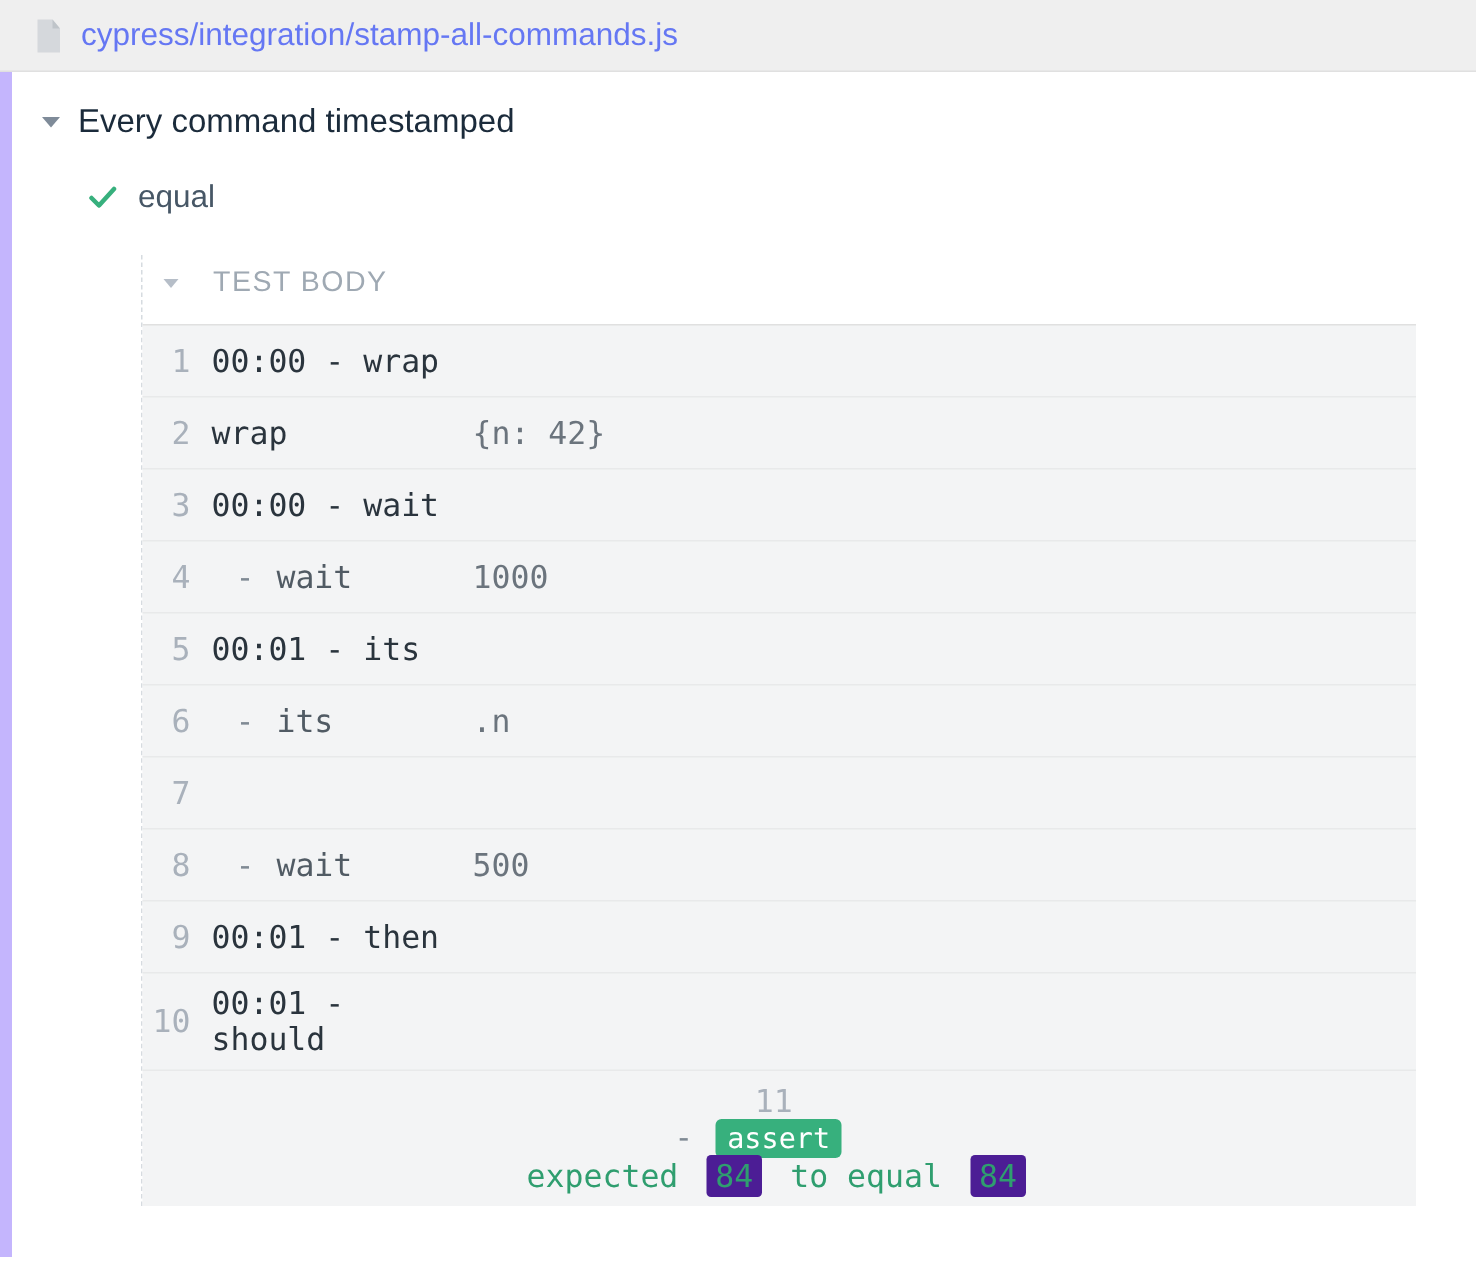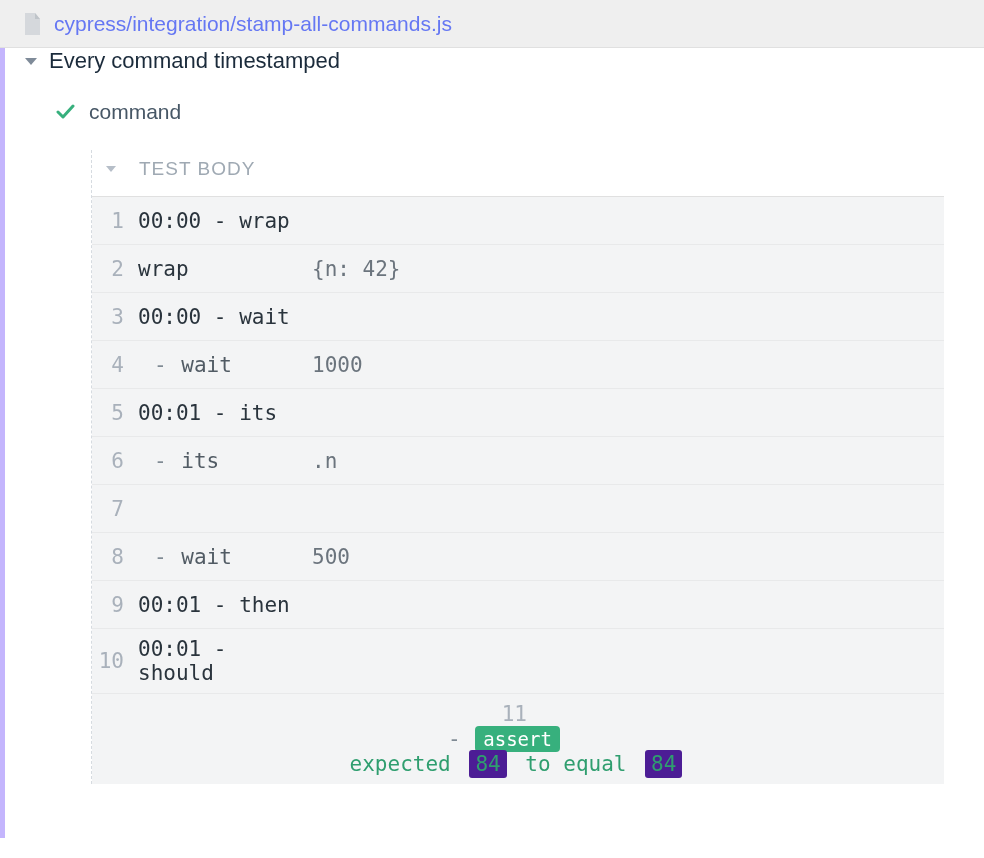--- a/index.html
+++ b/index.html
@@ -20,22 +20,23 @@
       padding-left: 22px;
       gap: 12px;
     }
     .file-icon { width: 20px; height: 24px; flex-shrink: 0; }
     .file-path {
       color: #6577f3;
       font-size: 21px;
       font-weight: 400;
     }
     .body-region {
-      border-left: 5px solid #c4b5fd;
+      border-left: 8px solid #c4b5fd;
       min-height: 790px;
+      padding-top: 20px;
     }
     .suite-row {
       display: flex;
       align-items: center;
       gap: 12px;
       padding-left: 20px;
       margin-bottom: 26px;
     }
     .caret {
       width: 0; height: 0;
@@ -145,21 +146,21 @@
     <span class="caret"></span>
     <span class="suite-title">Every command timestamped</span>
   </div>
 
   <div class="test-row">
     <span class="check-icon">
       <svg viewBox="0 0 20 20">
           <path d="M3 10 L8 15 L18 4" stroke="#37b07d" stroke-width="3" fill="none" stroke-linecap="round" stroke-linejoin="round"></path>
         </svg>
     </span>
-    <span class="test-title">command</span>
+    <span class="test-title">equal</span>
   </div>
 
   <div class="body-container">
     <div class="body-header">
       <span class="caret-small"></span>
       <span class="body-label">TEST BODY</span>
     </div>
 
     <div class="log" id="log">
         <div class="log-row">

